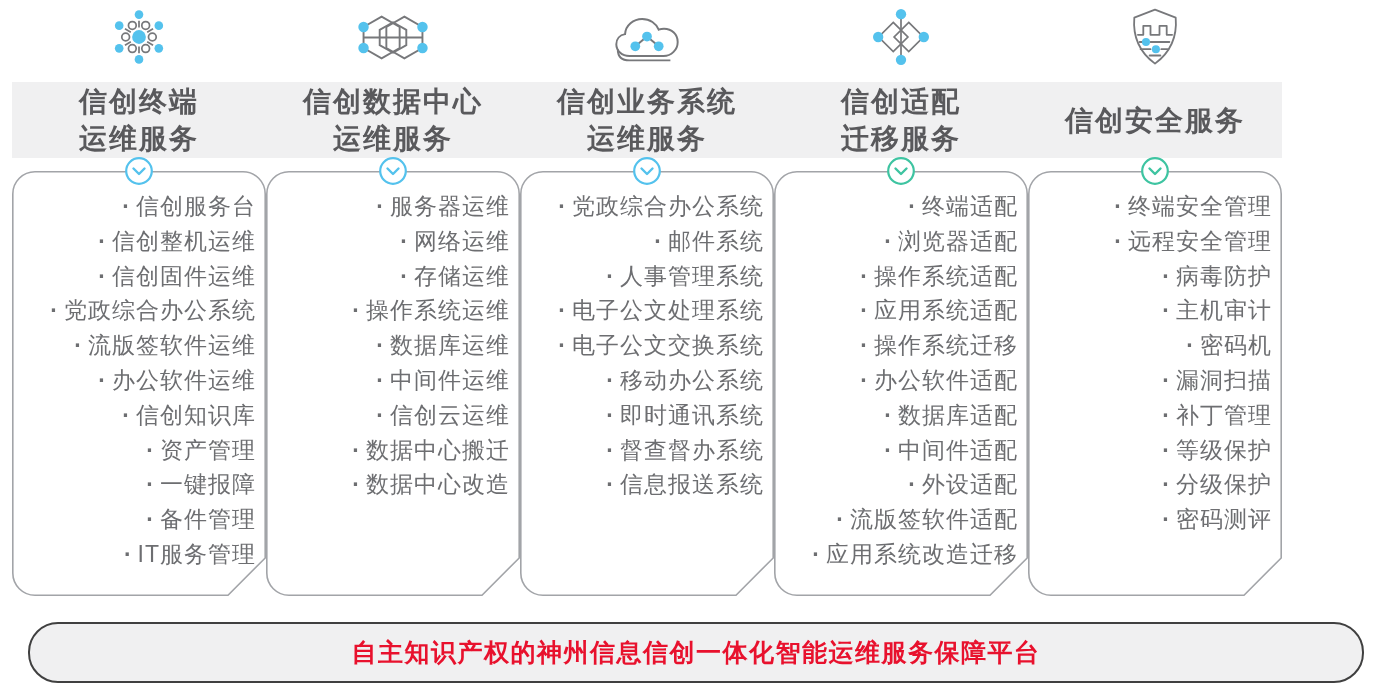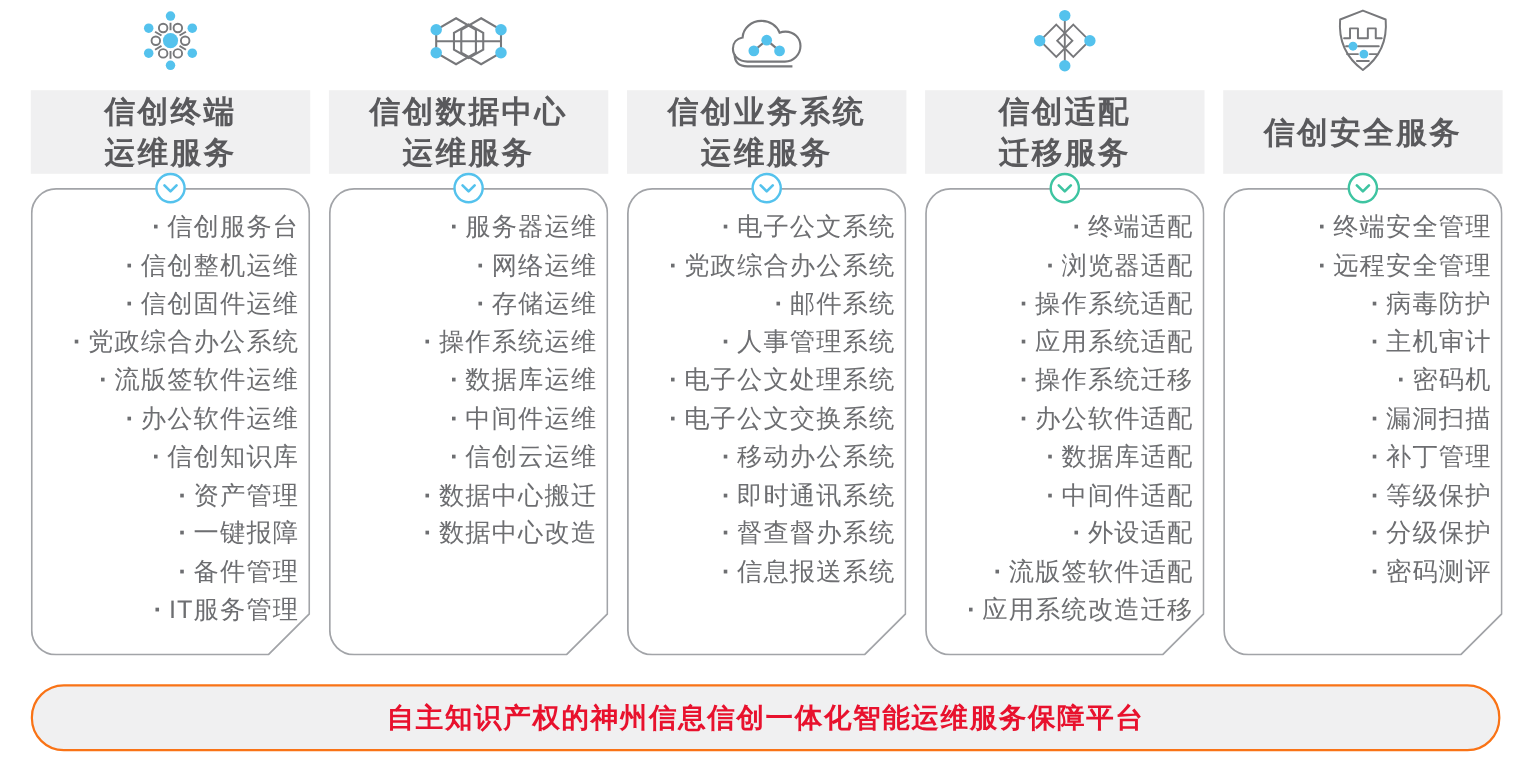--- a/index.html
+++ b/index.html
@@ -1,33 +1,33 @@
 <!DOCTYPE html>
 <html><head>
 <meta charset="utf-8">
 <style>
   html,body{margin:0;padding:0;background:#ffffff;width:1392px;height:692px;overflow:hidden;
     font-family:"Liberation Sans",sans-serif;}
   .page{padding-top:6px;}
-  .columns{display:flex;gap:17px;padding:0 18px 0 28px;}
+  .columns{display:flex;padding:0 18px 0 12px;}
   .column{width:254px;flex:0 0 254px;display:flex;flex-direction:column;}
   .icon-wrap{height:62px;display:flex;align-items:center;justify-content:center;}
   .icon-wrap svg{display:block;}
   .title-block{margin-top:14px;height:76px;background:#F0F0F1;display:flex;flex-direction:column;
     justify-content:center;text-align:center;font-weight:700;font-size:28px;line-height:37px;
     color:#59595C;letter-spacing:2px;white-space:pre-line;}
   .box-wrap{position:relative;margin-top:13px;height:425px;}
   .box-svg{position:absolute;left:0;top:0;width:254px;height:425px;}
   .chevron{position:absolute;top:-15px;left:50%;transform:translateX(-50%);line-height:0;}
   .chevron.blue{color:#54C2ED;}
   .chevron.green{color:#3EC4A1;}
   ul.list{position:relative;margin:0;padding:18px 10px 0 13px;list-style:none;}
   ul.list li{font-size:23px;line-height:34.8px;color:#6D6E71;letter-spacing:1px;white-space:nowrap;text-align:right;}
   ul.list li::before{content:"·";margin-right:5px;font-weight:700;}
-  .banner{margin:26px 28px 0 28px;height:57px;background:#F0F0F1;border:2px solid #f97316;
+  .banner{margin:26px 28px 0 28px;height:57px;background:#F0F0F1;border:2px solid #404040;
     border-radius:30px;display:flex;align-items:center;justify-content:center;
     color:#E8112D;font-size:25px;font-weight:700;letter-spacing:1.5px;}
   .ico{stroke:#77787B;stroke-width:2;fill:none;}
   .dot{fill:#54C2ED;stroke:none;}
 </style>
 </head>
 <body>
 
 <div class="page">
   <div class="columns">
@@ -147,21 +147,20 @@
         <svg class="box-svg" viewBox="0 0 254 425">
           <path d="M23 0.8 H231 A22.2 22.2 0 0 1 253.2 23 V387 L216 424.2 H23 A22.2 22.2 0 0 1 0.8 402 V23 A22.2 22.2 0 0 1 23 0.8 Z" fill="#FFFFFF" stroke="#A2A4A8" stroke-width="1.6"></path>
         </svg>
         <span class="chevron blue">
           <svg width="30" height="30" viewBox="0 0 30 30">
               <circle cx="15" cy="15" r="12.8" fill="#fff" stroke="currentColor" stroke-width="2.2"></circle>
               <path d="M9.5 12.5 L15 18 L20.5 12.5" fill="none" stroke="currentColor" stroke-width="2.4" stroke-linecap="round" stroke-linejoin="round"></path>
             </svg>
         </span>
         <ul class="list">
-            <li>电子公文系统</li>
             <li>党政综合办公系统</li>
             <li>邮件系统</li>
             <li>人事管理系统</li>
             <li>电子公文处理系统</li>
             <li>电子公文交换系统</li>
             <li>移动办公系统</li>
             <li>即时通讯系统</li>
             <li>督查督办系统</li>
             <li>信息报送系统</li>
           </ul>

